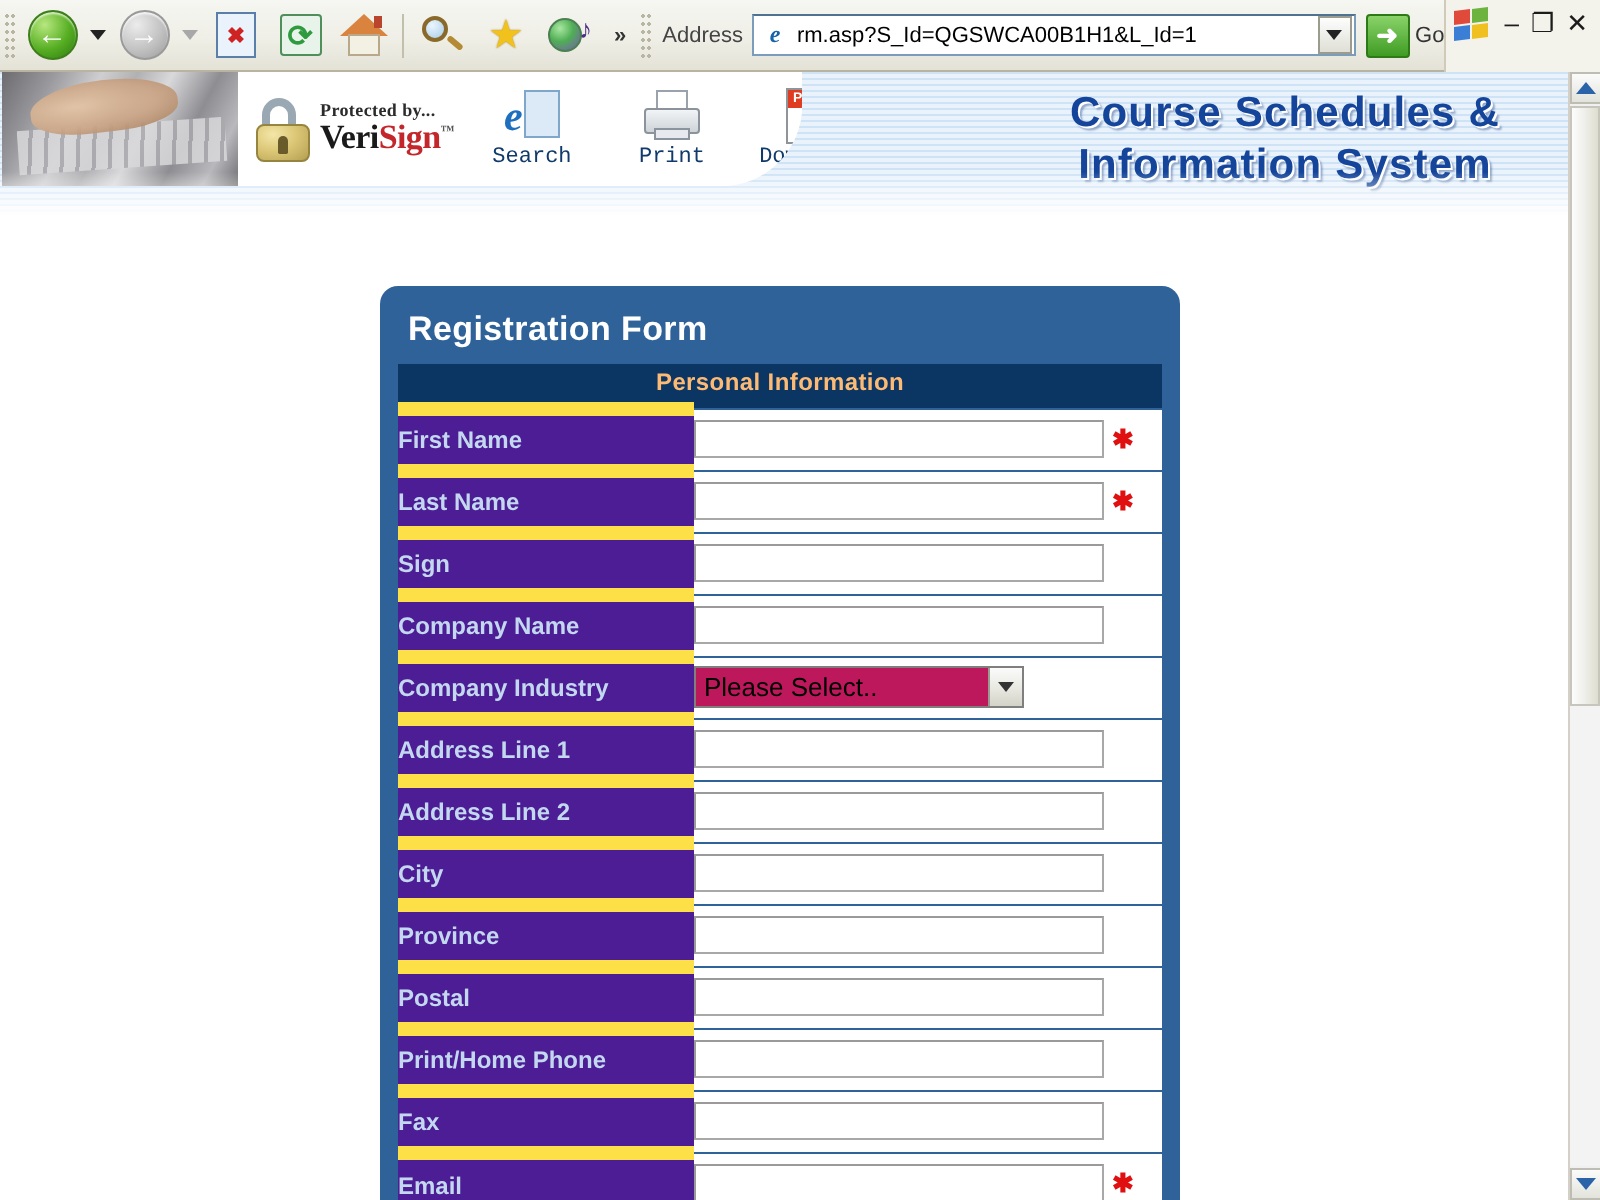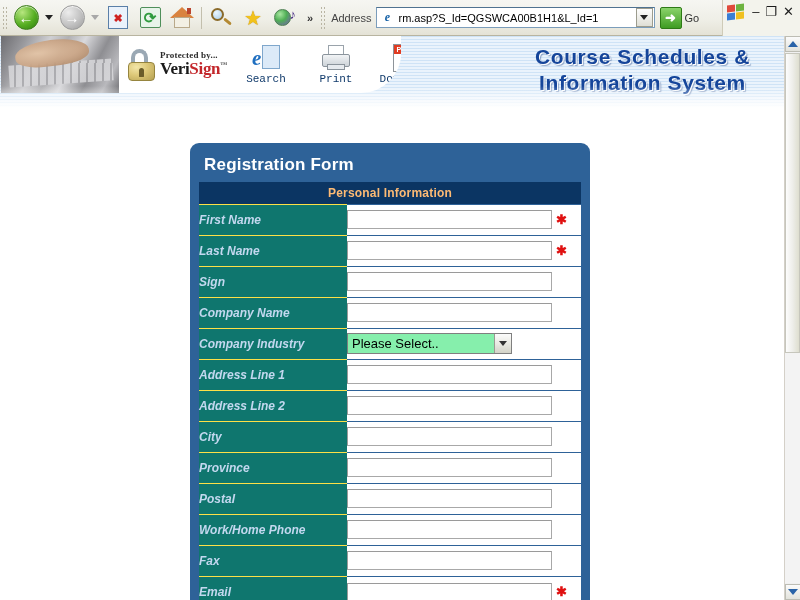--- a/index.html
+++ b/index.html
@@ -122,21 +122,21 @@
     border: 1px solid #9c9c8e;
     display: flex; align-items: center; justify-content: center; margin-right: 1px;
   }
   .go-btn {
     width: 22px; height: 22px; margin: 0 3px;
     background: linear-gradient(to bottom,#8ad36a,#3f9c23);
     border: 1px solid #2e7a16; border-radius: 2px;
     display: flex; align-items: center; justify-content: center;
     color: #fff; font-size: 13px; font-weight: bold;
   }
-  .go-text { font-size: 11px; color: #333; margin-right: 23px; }
+  .go-text { font-size: 11px; color: #333; margin-right: 0; }
   .win-ctl-zone {
     display: flex; align-items: flex-start; gap: 6px;
     height: 36px; padding: 2px 6px 0 4px;
     background: #f3f3ec; border-left: 1px solid #cfcbb8;
   }
   .win-flag { width: 19px; height: 17px; position: relative; margin-top: 2px; }
   .win-flag i { position: absolute; width: 8px; height: 7px; display: block; }
   .win-flag i:nth-child(1){ left:0; top:1px; background:#e04a3a; transform: skewY(-8deg); }
   .win-flag i:nth-child(2){ left:9px; top:0; background:#6db33f; transform: skewY(-8deg); }
   .win-flag i:nth-child(3){ left:0; top:9px; background:#3a7fd5; transform: skewY(-8deg); }
@@ -284,28 +284,27 @@
     padding: 3px 0 7px 5px; letter-spacing: .2px;
   }
   table.reg-table { width: 100%; border-collapse: collapse; }
   table.reg-table td, table.reg-table th { padding: 0; }
   .sec-head {
     background: #0b3563; color: #fdba74;
     text-align: center; font-size: 12px; font-weight: bold;
     height: 22px; letter-spacing: .2px;
   }
   .lbl-cell {
-    background: #0f766e; color: #c3d8ef;
+    background: #4c1d95; color: #c3d8ef;
     font-size: 12px; font-weight: bold;
     width: 148px; height: 31px;
     padding-left: 9px;
-    border-top: 1px solid #fde047;
+    border-top: 7px solid #fde047;
     vertical-align: middle;
     white-space: nowrap;
-    font-style: italic;
   }
   .fld-cell {
     background: #ffffff; height: 31px;
     border-top: 1px solid #2e6298;
     padding: 0 0 0 5px;
     vertical-align: middle;
     position: relative;
   }
   .txt-input {
     width: 205px; height: 19px;
@@ -316,21 +315,21 @@
     padding: 0 2px; outline: none;
   }
   .req-star {
     color: #e01010; font-size: 13px; font-weight: bold;
     margin-left: 4px; vertical-align: middle;
     font-family: "Liberation Sans", sans-serif;
   }
   .sel-wrap {
     display: inline-flex; align-items: stretch;
     width: 165px; height: 21px;
-    border: 1px solid #7f7f7f; background: #86efac;
+    border: 1px solid #7f7f7f; background: #be185d;
   }
   .sel-text {
     flex: 1; font-size: 13px; color: #000; line-height: 19px;
     padding-left: 4px; white-space: nowrap; overflow: hidden;
     font-family: "Liberation Sans", sans-serif;
   }
   .sel-btn {
     width: 17px;
     background: linear-gradient(to bottom,#fbfbfb 0%,#e9e9e2 52%,#d3d3c8 100%);
     border-left: 1px solid #9b9b93;
@@ -563,21 +562,21 @@
           </tr>
           <tr>
             <td class="lbl-cell">Province</td>
             <td class="fld-cell"><input type="text" class="txt-input" style=""></td>
           </tr>
           <tr>
             <td class="lbl-cell">Postal</td>
             <td class="fld-cell"><input type="text" class="txt-input" style=""></td>
           </tr>
           <tr>
-            <td class="lbl-cell">Work/Home Phone</td>
+            <td class="lbl-cell">Print/Home Phone</td>
             <td class="fld-cell"><input type="text" class="txt-input" style=""></td>
           </tr>
           <tr>
             <td class="lbl-cell">Fax</td>
             <td class="fld-cell"><input type="text" class="txt-input" style=""></td>
           </tr>
           <tr>
             <td class="lbl-cell">Email</td>
             <td class="fld-cell"><input type="text" class="txt-input" style=""><span class="req-star">✱</span></td>
           </tr>

